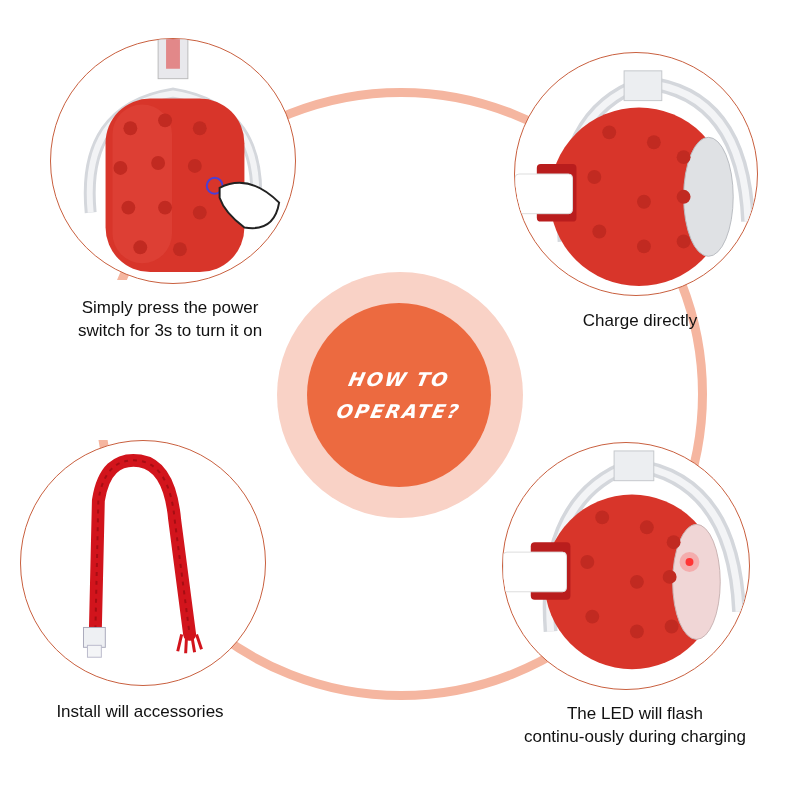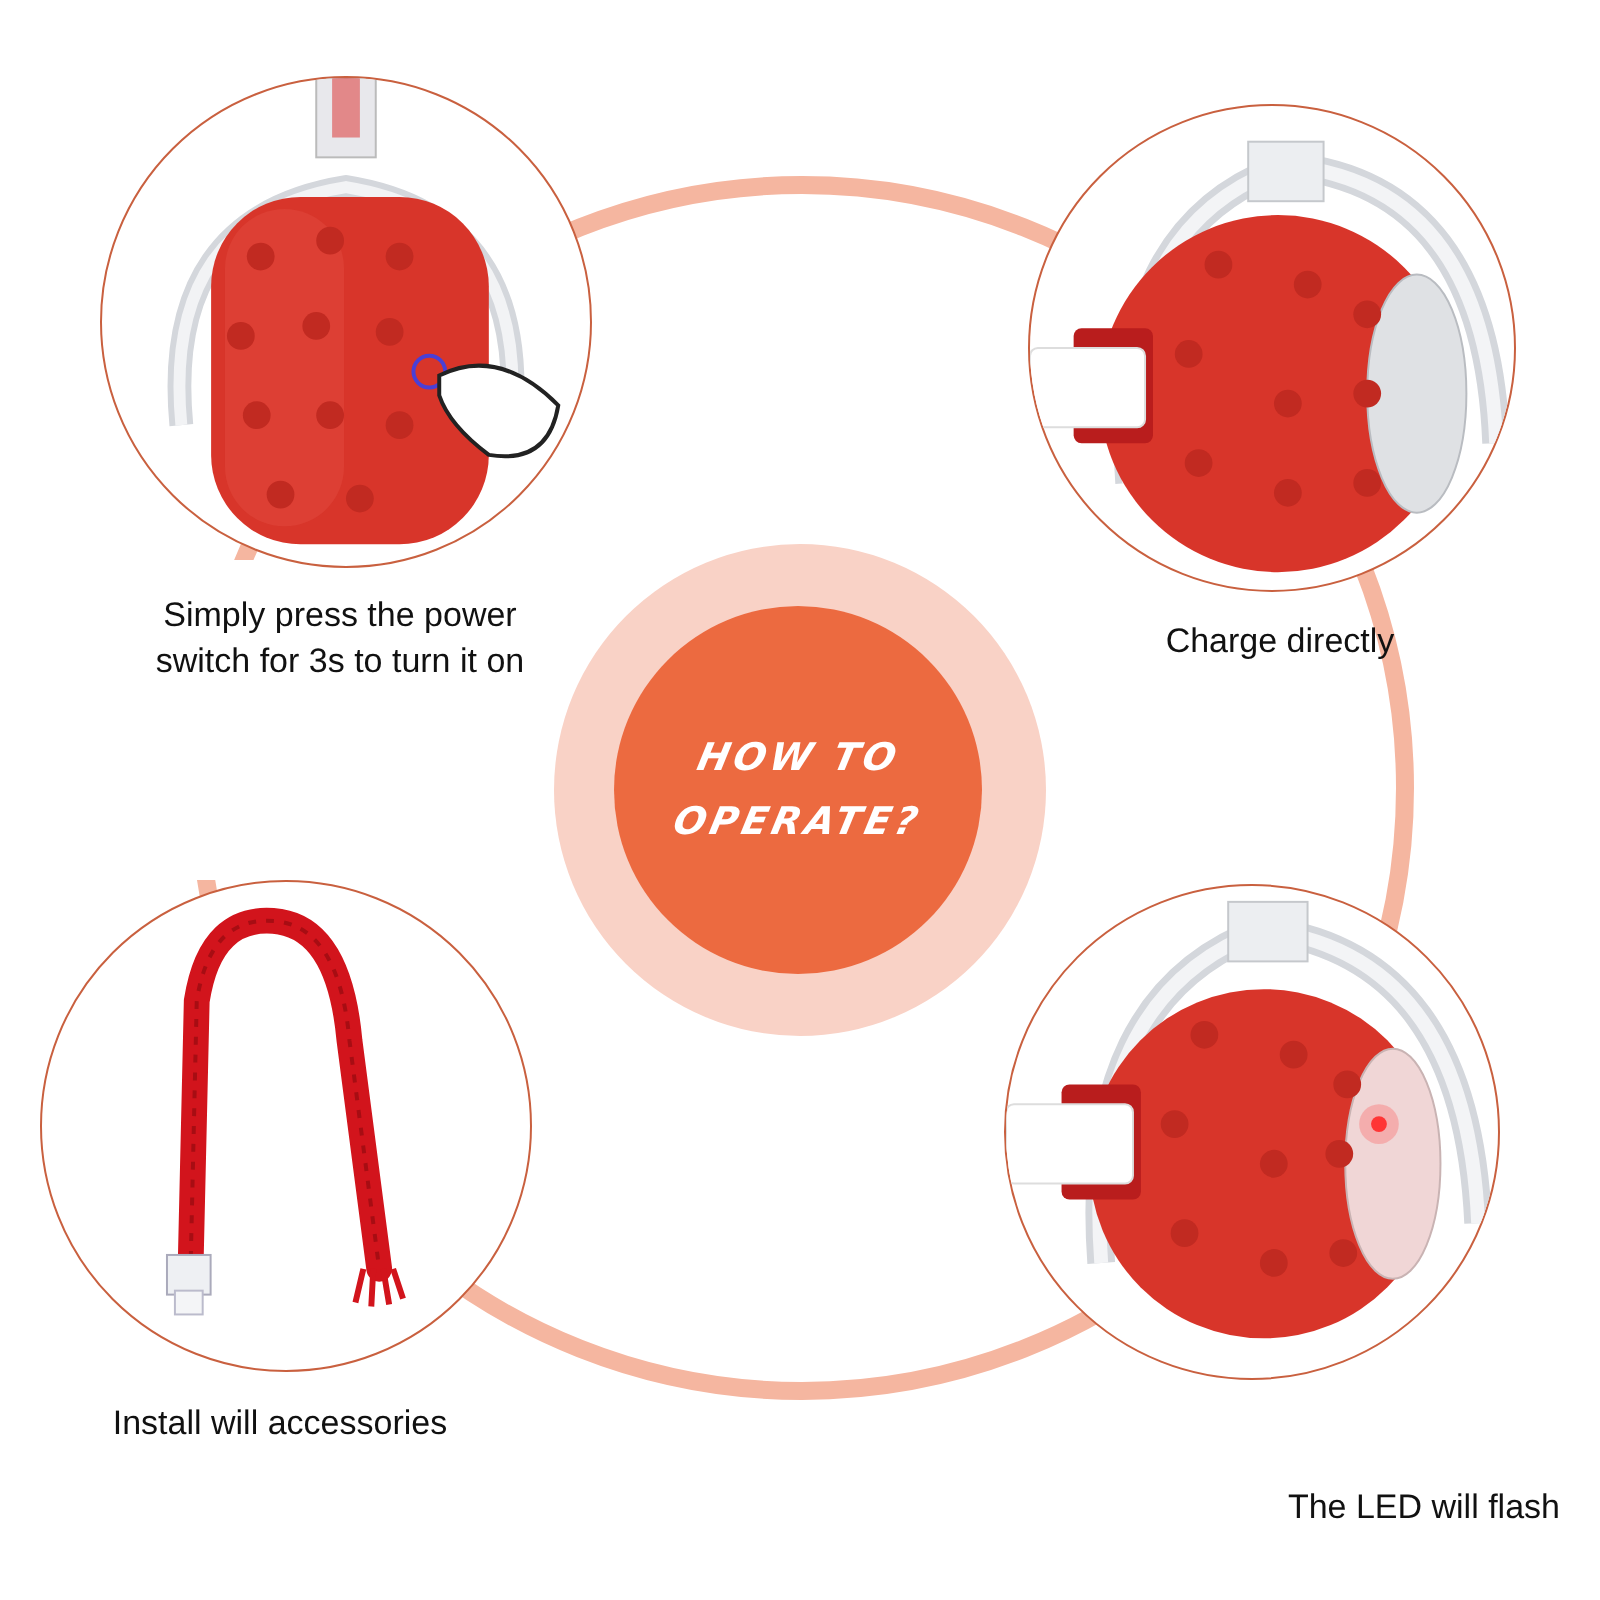--- a/index.html
+++ b/index.html
@@ -45,21 +45,21 @@
     .p3 { left: 20px;  top: 440px; width: 246px; height: 246px; }
     .p4 { left: 502px; top: 442px; width: 248px; height: 248px; }
 
     .label {
       position: absolute; color: #111; font-size: 17px; line-height: 23px; text-align: center;
       background: transparent;
     }
     .l1 { left: 40px;  top: 296px; width: 260px; }
     .l2 { left: 520px; top: 309px; width: 240px; }
     .l3 { left: 20px;  top: 700px; width: 240px; }
-    .l4 { left: 490px; top: 742px; width: 290px; text-align: right; }
+    .l4 { left: 490px; top: 702px; width: 290px; }
     .label span { display: block; }
   </style>
 </head>
 <body>
 
 <div class="stage">
 
   <div class="big-ring"></div>
 
   <div class="mask" style="left:60px;top:280px;width:230px;height:160px;"></div>
@@ -158,15 +158,16 @@
         <circle cx="90" cy="175" r="7"></circle>
           <circle cx="135" cy="190" r="7"></circle>
           <circle cx="170" cy="185" r="7"></circle>
       </g>
       <rect x="28" y="100" width="40" height="58" rx="4" fill="#b91d1d"></rect>
       <rect x="0" y="110" width="64" height="40" rx="4" fill="#ffffff" stroke="#ddd"></rect>
     </svg>
   </div>
   <div class="label l4">
     <span>The LED will flash</span>
+    <span>continu-ously during charging</span>
   </div>
 
 </div>
 
 </body></html>

